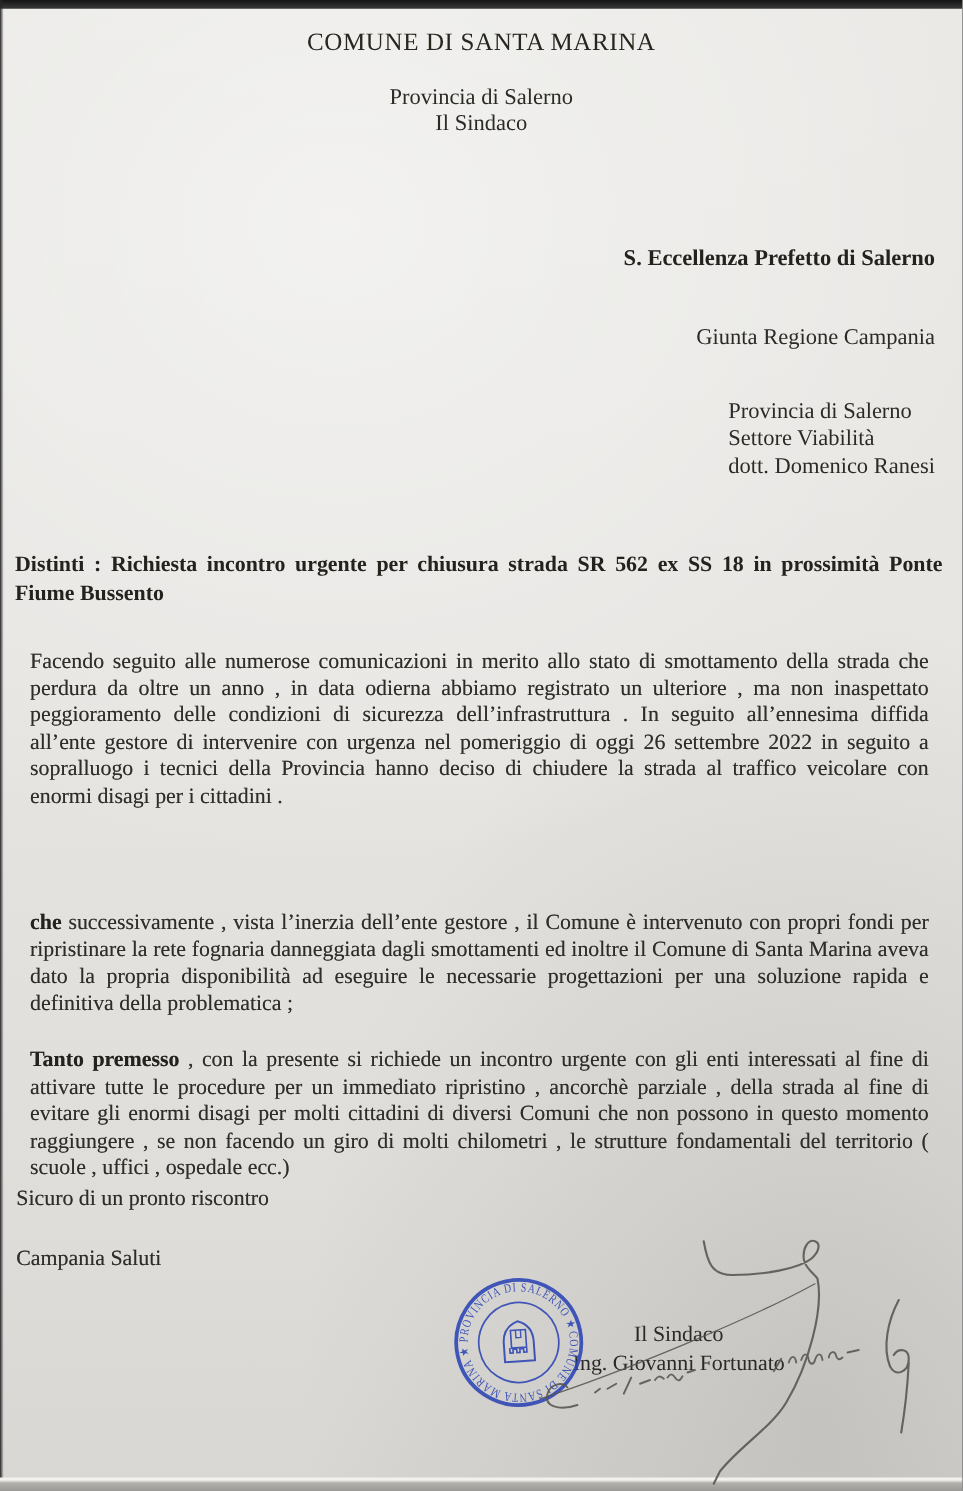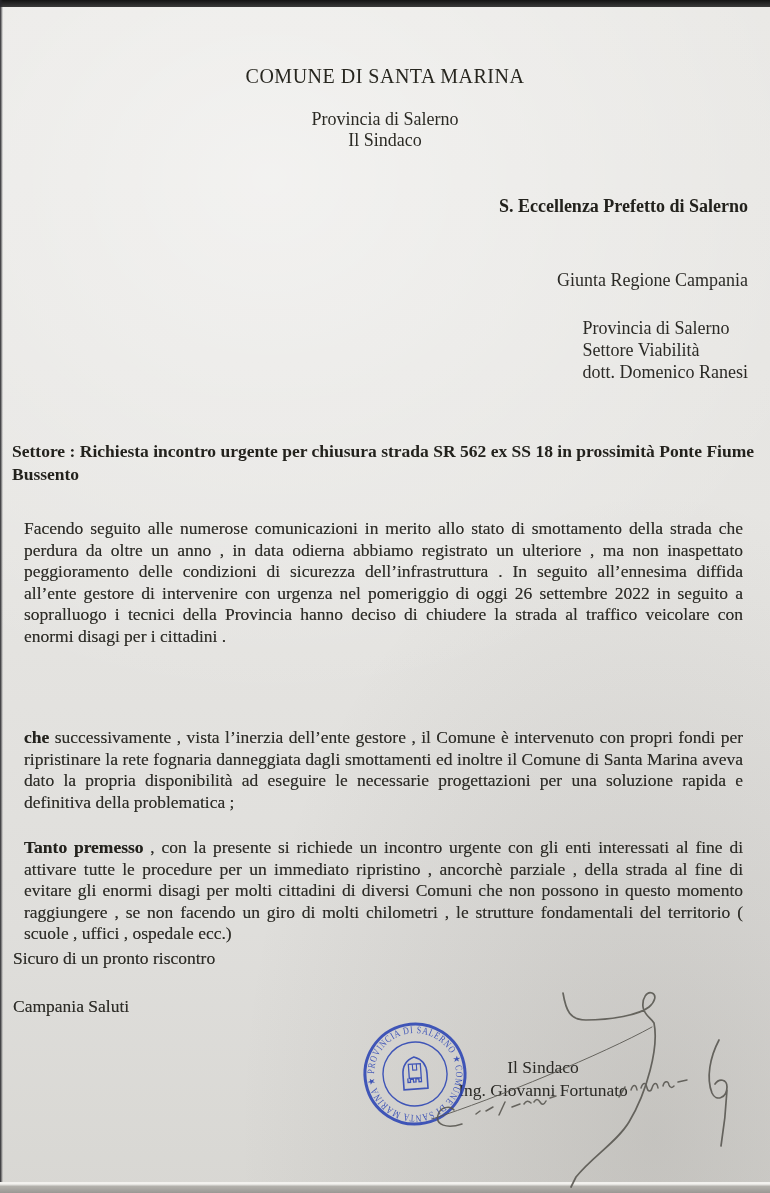--- a/index.html
+++ b/index.html
@@ -11,27 +11,27 @@
       radial-gradient(140% 80% at 35% 15%, rgba(255,255,255,.45) 0%, rgba(255,255,255,0) 55%),
       radial-gradient(120% 120% at 85% 95%, rgba(70,65,60,.14) 0%, rgba(70,65,60,0) 45%),
       linear-gradient(180deg,#e9e8e5 0%,#e6e5e2 45%,#dfdedb 78%,#d8d7d3 100%);
   }
   .edge-top{position:absolute;left:0;top:0;width:100%;height:7px;
     background:linear-gradient(180deg,#141414,#3a3a3a);}
   .edge-left{position:absolute;left:0;top:0;width:3px;height:100%;
     background:linear-gradient(90deg,#26262a,rgba(38,38,42,0));}
   .edge-bottom{position:absolute;left:0;bottom:0;width:100%;height:11px;
     background:linear-gradient(180deg,#f2f1ee 0%,#f2f1ee 18%,#b3b1ac 40%,#9a9894 100%);}
-  .hdr{position:absolute;left:0;right:0;text-align:center;margin-top:42px;}
+  .hdr{position:absolute;left:0;right:0;text-align:center;}
   .hdr-muni{top:23px;font-size:20px;letter-spacing:.5px;color:#27261f;}
   .hdr-prov{top:67px;font-size:18px;color:#2b2a24;}
   .hdr-office{top:88px;font-size:18px;color:#2b2a24;}
   .rec{position:absolute;right:22px;text-align:left;font-size:18px;color:#2b2a26;}
   .rec-1{top:196px;font-weight:bold;color:#23221d;}
-  .rec-2{top:270px;}
+  .rec-2{top:259px;}
   .rec-3{top:317px;line-height:22px;}
   .subject{position:absolute;left:12px;right:16px;top:440px;margin:0;
     font-size:17.5px;line-height:23px;font-weight:bold;text-align:justify;color:#23221d;}
   .para{position:absolute;left:12px;right:15px;margin:12px;
     font-size:17.5px;line-height:21.5px;text-align:justify;color:#2e2d28;
     text-shadow:0 0 .4px rgba(46,45,40,.55);}
   .para b{color:#23221d;}
   .p1{top:506px}.p2{top:652px}.p3{top:715px}.p4{top:825px}
   .solo{position:absolute;left:13px;margin:0;font-size:17.5px;color:#2e2d28;
     text-shadow:0 0 .4px rgba(46,45,40,.55);}
@@ -56,21 +56,21 @@
   <div class="hdr hdr-office">Il Sindaco</div>
 
   <div class="rec rec-1">S. Eccellenza Prefetto di Salerno</div>
   <div class="rec rec-2">Giunta Regione Campania</div>
   <div class="rec rec-3">
     <div>Provincia di Salerno</div>
     <div>Settore Viabilità</div>
     <div>dott. Domenico Ranesi</div>
   </div>
 
-  <p class="subject"><b><span>Settore :</span><span> Richiesta incontro urgente per chiusura strada SR 562 ex SS 18 in prossimità Ponte Fiume Bussento</span></b></p>
+  <p class="subject"><b><span>Distinti :</span><span> Richiesta incontro urgente per chiusura strada SR 562 ex SS 18 in prossimità Ponte Fiume Bussento</span></b></p>
 
   <p class="para p1"><span>Facendo seguito alle numerose comunicazioni in merito allo stato di smottamento della strada che perdura da oltre un anno , in data odierna abbiamo registrato un ulteriore , ma non inaspettato peggioramento delle condizioni di sicurezza dell’infrastruttura . In seguito all’ennesima diffida all’ente gestore di intervenire con urgenza nel pomeriggio di oggi 26 settembre 2022 in seguito a sopralluogo i tecnici della Provincia hanno deciso di chiudere la strada al traffico veicolare con enormi disagi per i cittadini .</span></p>
 
 
   <p class="para p3"><b>che</b><span> successivamente , vista l’inerzia dell’ente gestore , il Comune è intervenuto con propri fondi per ripristinare la rete fognaria danneggiata dagli smottamenti ed inoltre il Comune di Santa Marina aveva dato la propria disponibilità ad eseguire le necessarie progettazioni per una soluzione rapida e definitiva della problematica ;</span></p>
 
   <p class="para p4"><b>Tanto premesso</b><span> , con la presente si richiede un incontro urgente con gli enti interessati al fine di attivare tutte le procedure per un immediato ripristino , ancorchè parziale , della strada al fine di evitare gli enormi disagi per molti cittadini di diversi Comuni che non possono in questo momento raggiungere , se non facendo un giro di molti chilometri , le strutture fondamentali del territorio ( scuole , uffici , ospedale ecc.)</span></p>
 
   <p class="solo l-sicuro">Sicuro di un pronto riscontro</p>
   <p class="solo l-distinti">Campania Saluti</p>

